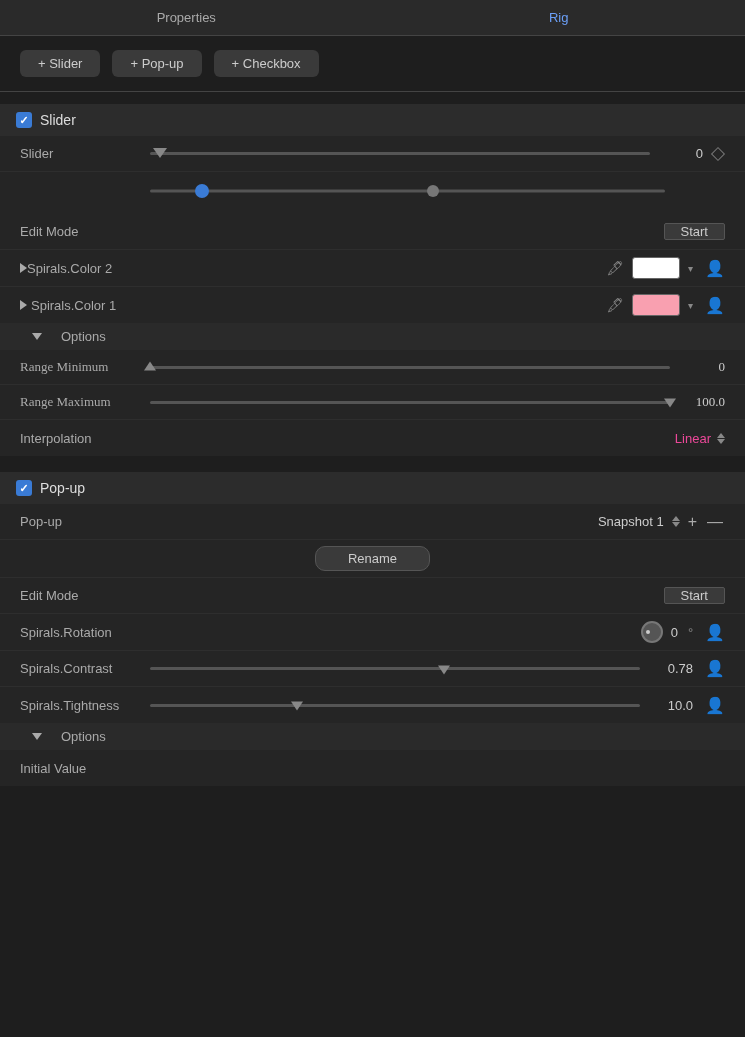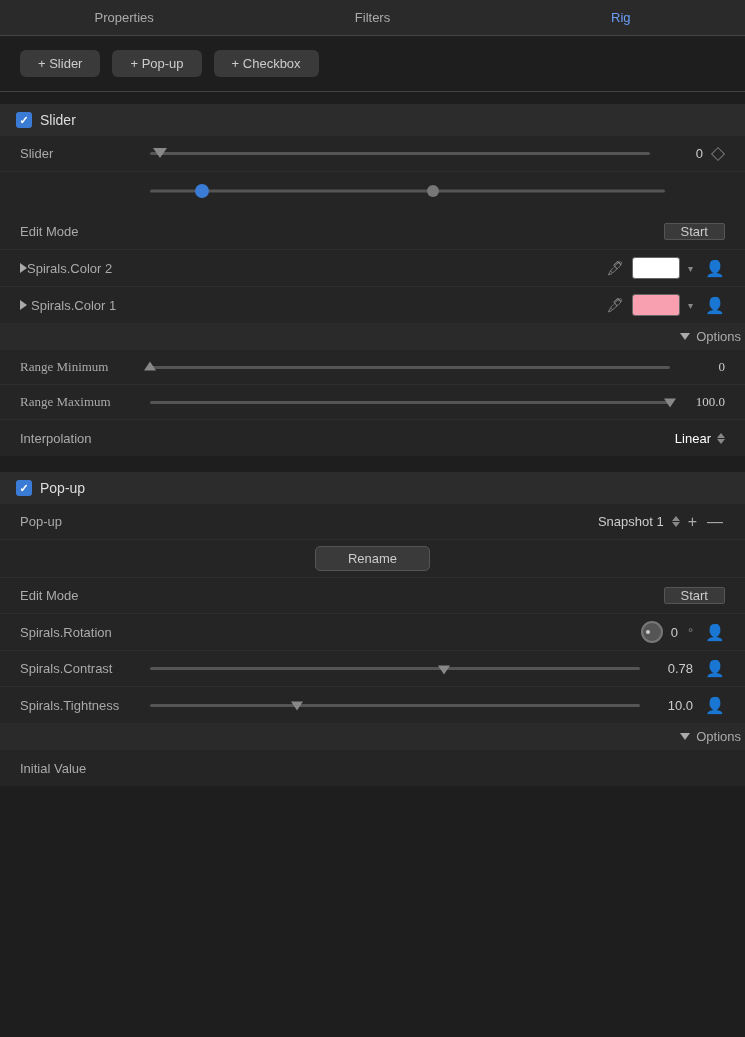--- a/index.html
+++ b/index.html
@@ -236,25 +236,24 @@
     .person-icon {
       color: #555;
       font-size: 16px;
       margin-left: 4px;
     }
 
     
     .options-header {
       display: flex;
       align-items: center;
-      padding: 6px 4px;
+      padding: 6px 32px;
       background: #2a2a2a;
-      gap: 6px;
+      gap: 19px;
       cursor: pointer;
-      justify-content: flex-end;
     }
     .triangle-down {
       width: 0;
       height: 0;
       border-left: 5px solid transparent;
       border-right: 5px solid transparent;
       border-top: 7px solid #aaa;
     }
     .triangle-right {
       width: 0;
@@ -266,21 +265,21 @@
     .options-title {
       color: #aaa;
       font-size: 13px;
     }
 
     
     .select-like {
       display: flex;
       align-items: center;
       gap: 4px;
-      color: #ffffff;
+      color: #ec4899;
       font-size: 13px;
       padding-left: 28px;
     }
     .stepper {
       display: flex;
       flex-direction: column;
       align-items: center;
       gap: 1px;
       margin-left: 2px;
     }
@@ -312,21 +311,21 @@
       color: #aaa;
       font-size: 16px;
       cursor: pointer;
       padding: 0 2px;
     }
 
     
     .rename-btn {
       background: #3a3a3a;
       border: 1px solid #555;
-      border-radius: 5px;
+      border-radius: 10px;
       color: #ccc;
       padding: 4px 32px;
       font-size: 13px;
       cursor: pointer;
     }
 
     
     .knob {
       width: 22px;
       height: 22px;
@@ -445,21 +444,20 @@
       left: 30%;
       top: 50%;
       transform: translate(-50%, -40%);
     }
   </style>
 </head>
 <body>
 
 <div class="tabs">
   <div class="tab">Properties</div>
-  <div class="tab">Filters</div>
   <div class="tab active">Rig</div>
 </div>
 
 <div class="top-buttons">
   <button class="add-btn">+ Slider</button>
   <button class="add-btn">+ Pop-up</button>
   <button class="add-btn">+ Checkbox</button>
 </div>
 
 <div class="section-sep"></div>

